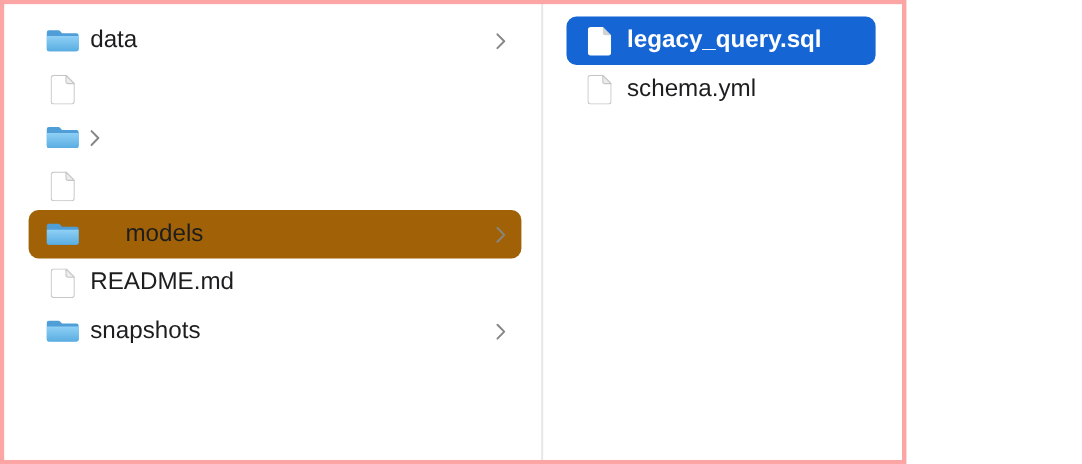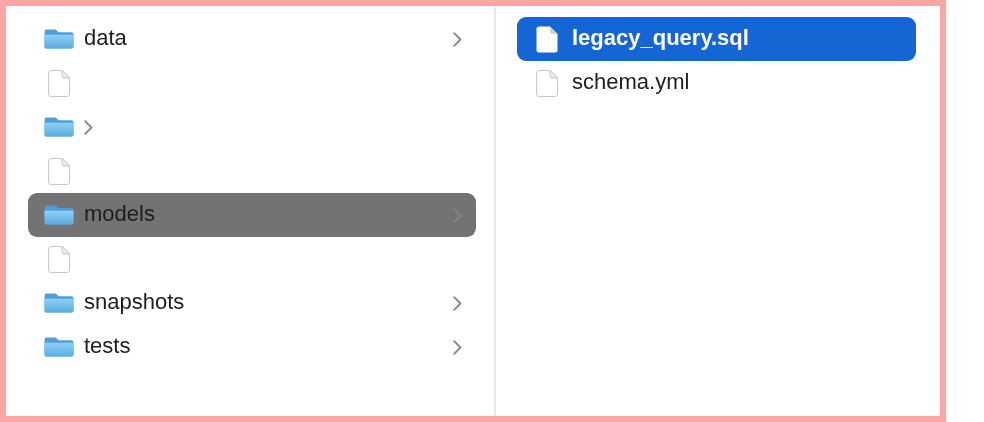--- a/index.html
+++ b/index.html
@@ -2,23 +2,23 @@
 <html><head>
 <meta charset="utf-8">
 <style>
   * { margin: 0; padding: 0; box-sizing: border-box; }
   html, body { background: #ffffff; }
   body {
     font-family: "Liberation Sans", "DejaVu Sans", sans-serif;
     width: 984px; height: 422px; overflow: hidden;
   }
   .finder-frame {
-    width: 946px; height: 422px;
+    width: 824px; height: 422px;
     background: #ffffff;
-    border: 6px solid #fca5a5;
+    border: 4px solid #fca5a5;
     display: flex;
   }
   .column {
     padding-top: 11px;
     overflow: hidden;
     background: #ffffff;
   }
   .column-left { width: 488px; flex: none; }
   .column-divider { width: 2px; background: #e7e7e7; flex: none; }
   .column-right { flex: 1; }
@@ -28,21 +28,21 @@
     display: flex;
     align-items: center;
     border-radius: 9px;
     padding: 0 14px 0 16px;
     margin: 0 18px 0 22px;
   }
   .column-right .row {
     margin: 0 24px 0 21px;
     padding: 0 12px 0 15px;
   }
-  .sel-gray { background: #737373; }
+  .sel-gray { background: #a16207; gap: 32px; }
   .sel-blue { background: #1565d4; font-weight: bold; }
 
   .icon-slot {
     width: 30px; height: 28px;
     flex: none;
     display: flex; align-items: center; justify-content: center;
     margin-right: 10px;
   }
   .label {
     flex: 1;
@@ -146,49 +146,37 @@
           </svg>
         </span>
     </div>
 
     <div class="row">
       <span class="icon-slot">
           <svg width="22" height="27" viewBox="0 0 22 27">
             <use href="#doc-shape"></use>
           </svg>
         </span>
+      <span class="label">README.md</span>
     </div>
 
     <div class="row">
       <span class="icon-slot">
           <svg width="30" height="22" viewBox="0 0 30 22">
             <use href="#folder-shape"></use>
           </svg>
         </span>
       <span class="label">snapshots</span>
       <span class="chevron-slot">
           <svg width="9" height="15" viewBox="0 0 9 15">
             <use href="#chev-shape"></use>
           </svg>
         </span>
     </div>
 
-    <div class="row">
-      <span class="icon-slot">
-          <svg width="30" height="22" viewBox="0 0 30 22">
-            <use href="#folder-shape"></use>
-          </svg>
-        </span>
-      <span class="label">tests</span>
-      <span class="chevron-slot">
-          <svg width="9" height="15" viewBox="0 0 9 15">
-            <use href="#chev-shape"></use>
-          </svg>
-        </span>
-    </div>
 
   </div>
 
   <div class="column-divider"></div>
 
   <div class="column column-right">
 
     <div class="row sel-blue">
       <span class="icon-slot">
           <svg width="22" height="27" viewBox="0 0 22 27">

